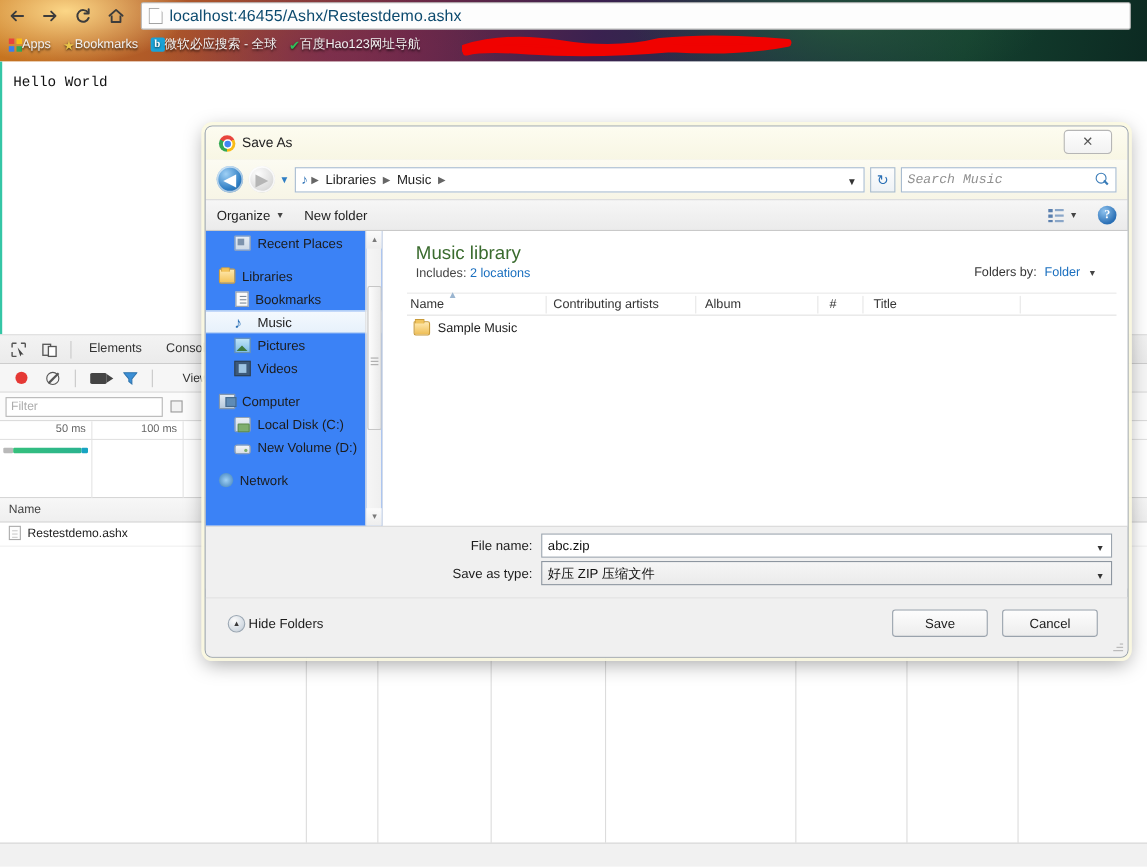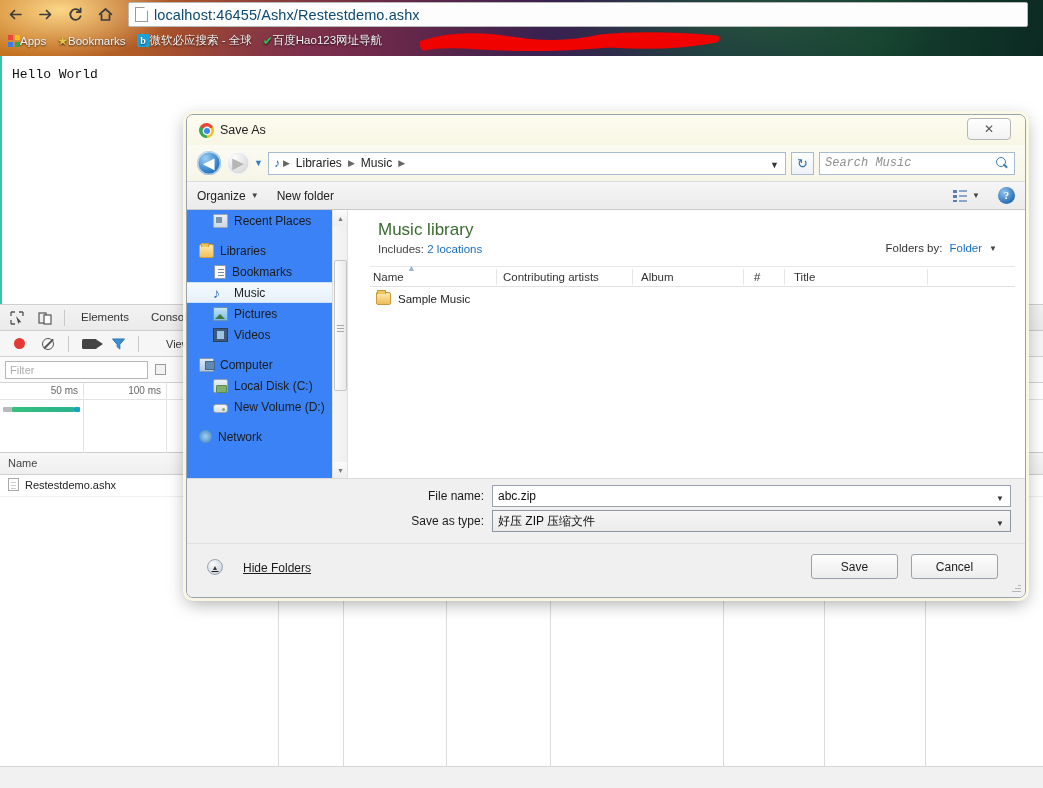--- a/index.html
+++ b/index.html
@@ -457,22 +457,22 @@
   .combo .val { font-size: 12px; color: #111; padding-left: 5px; }
   .combo .cbcaret {
     position: absolute; right: 6px; top: 8px; font-size: 8px; color: #333;
   }
 
   #dlg-footer {
     position: absolute; left: 0; top: 428px; right: 0; bottom: 0;
     background: #f0f0f0; border-top: 1px solid #e2e2e2;
   }
   #hide-folders {
-    position: absolute; left: 20px; top: 15px; display: flex; align-items: flex-end; gap: 20px;
-    font-size: 12px; color: #1c1c1c; text-decoration: underline;
+    position: absolute; left: 20px; top: 15px; display: flex; align-items: center; gap: 3px;
+    font-size: 12px; color: #1c1c1c;
   }
   #hf-circle {
     width: 16px; height: 16px; border-radius: 50%;
     background: radial-gradient(circle at 35% 30%, #fbfbfb, #d2dae2 70%, #b2bcc6);
     border: 1px solid #9aa6b2;
     display: flex; align-items: center; justify-content: center;
     font-size: 7px; color: #3a3a3a;
   }
   .dlg-btn {
     position: absolute; top: 10px; width: 87px; height: 25px;

